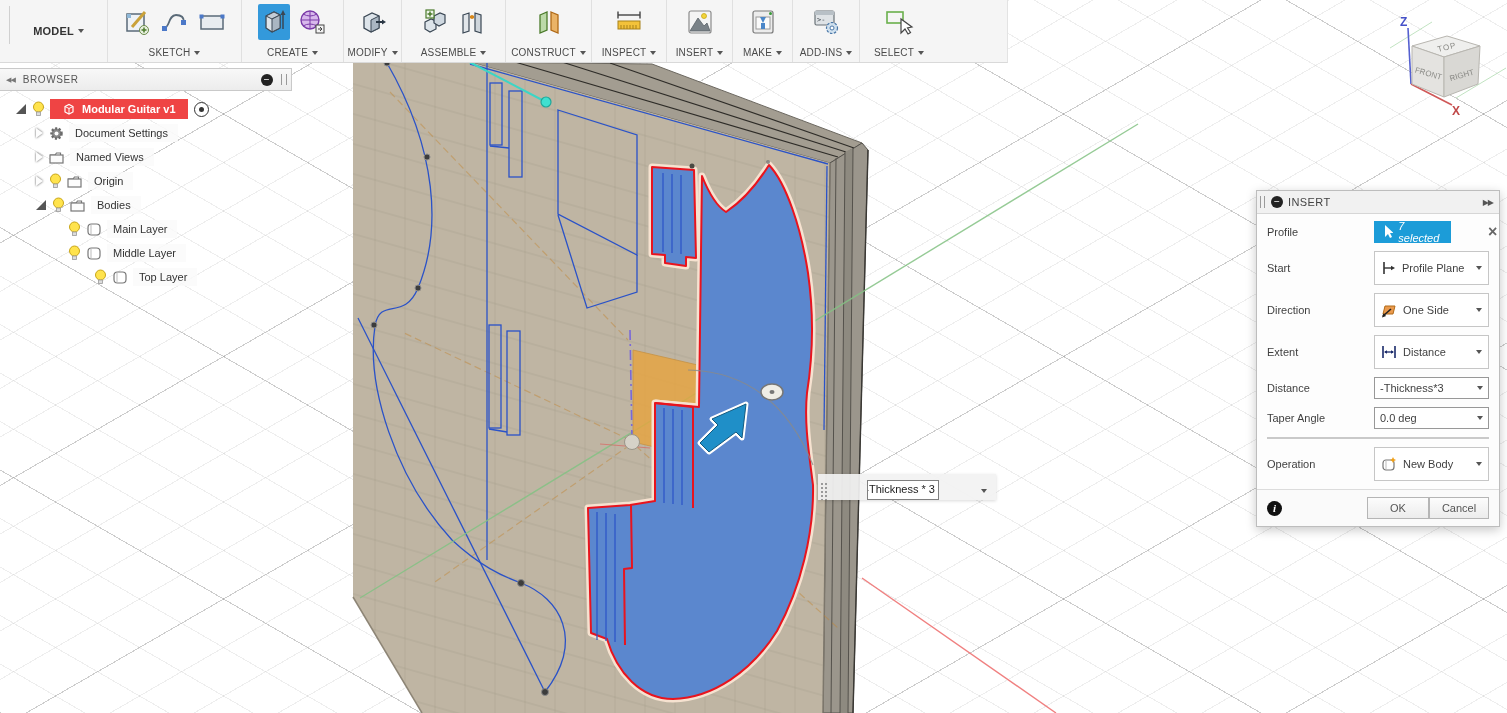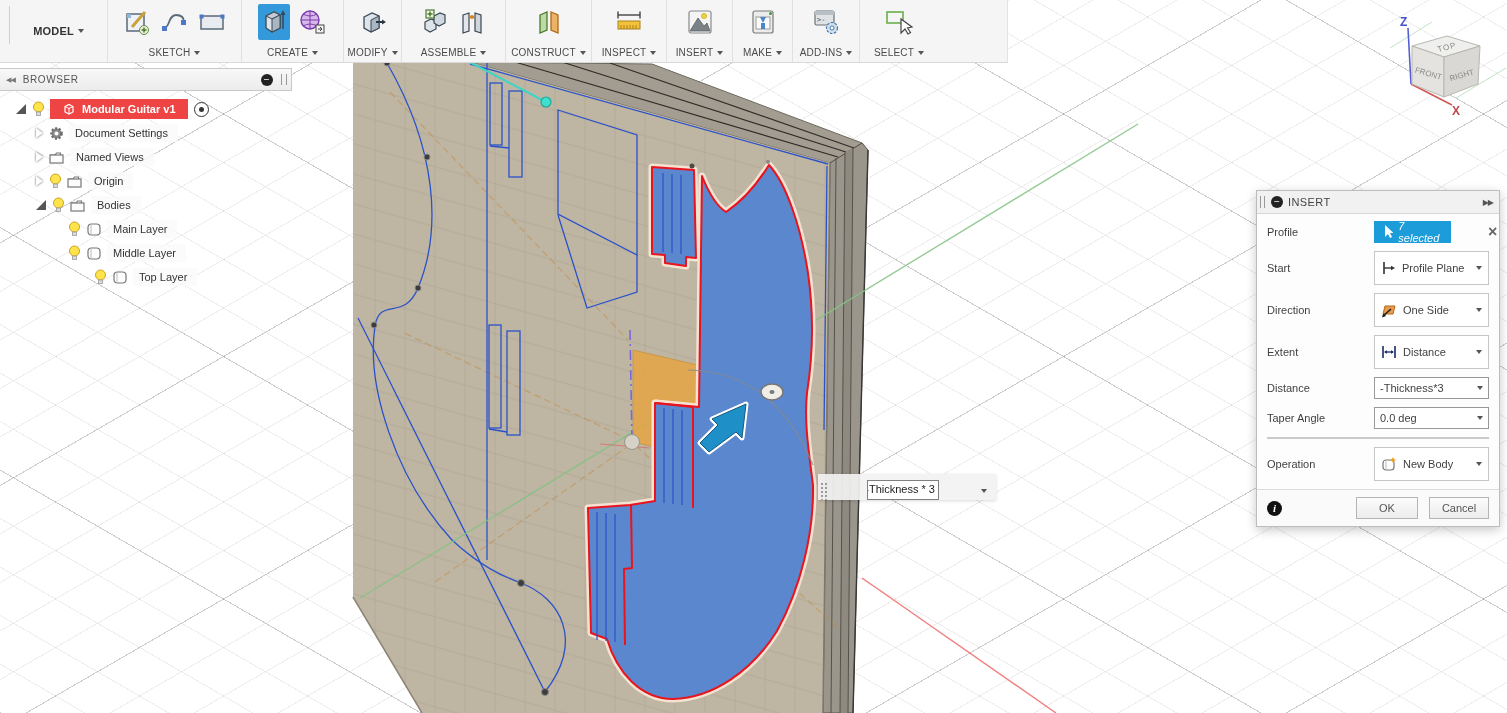--- a/index.html
+++ b/index.html
@@ -60,21 +60,21 @@
   .inputw{flex:1;height:22px;border:1px solid #989898;background:#fff;display:flex;align-items:center;box-sizing:border-box;}
   .inputw .val{flex:1;padding:0 5px;}
   .inputw .dd{width:16px;align-self:stretch;display:flex;align-items:center;justify-content:center;}
   .chip-blue{background:#1c9cd8;color:#fff;height:22px;display:flex;align-items:center;gap:5px;padding:0 10px;font-style:italic;}
   .xbtn{font-size:16px;font-weight:bold;color:#666;margin-left:12px;line-height:14px;}
   .dlg-divider{height:2px;background:#c9c9c9;margin:2px 0 8px;}
   .dlg-footer{border-top:1px solid #dcdcdc;margin-top:4px;height:36px;display:flex;align-items:center;padding:0 10px;background:#fafafa;}
   .info-i{width:15px;height:15px;border-radius:50%;background:#111;color:#fff;font-family:"Liberation Serif",serif;font-style:italic;font-weight:bold;font-size:11px;display:flex;align-items:center;justify-content:center;}
   .btn{height:20px;border:1px solid #b5b5b5;background:linear-gradient(#fcfcfc,#ececec);color:#555;font-size:11px;display:flex;align-items:center;justify-content:center;}
   .btn.ok{width:60px;margin-left:auto;}
-  .btn.cancel{width:58px;margin-left:11px;}
+  .btn.cancel{width:58px;}
 
   
   .floatbox{position:absolute;left:818px;top:474px;height:26px;background:rgba(242,242,242,.92);display:flex;align-items:flex-end;padding:0 4px 0 2px;box-shadow:0 1px 3px rgba(0,0,0,.15);gap:37px;}
   .fb-grip{width:7px;height:18px;background-image:radial-gradient(circle,#9a9a9a 1px,transparent 1.2px);background-size:4px 4px;margin-right:3px;}
   .fb-input{width:70px;height:18px;border:1px solid #7f7f7f;background:#fff;position:relative;overflow:hidden;font-size:11px;color:#222;}
   .fb-input span{position:absolute;right:3px;top:2px;white-space:nowrap;}
   .fb-dd{width:16px;height:18px;display:flex;align-items:center;justify-content:center;}
 </style>
 </head>
 <body>

